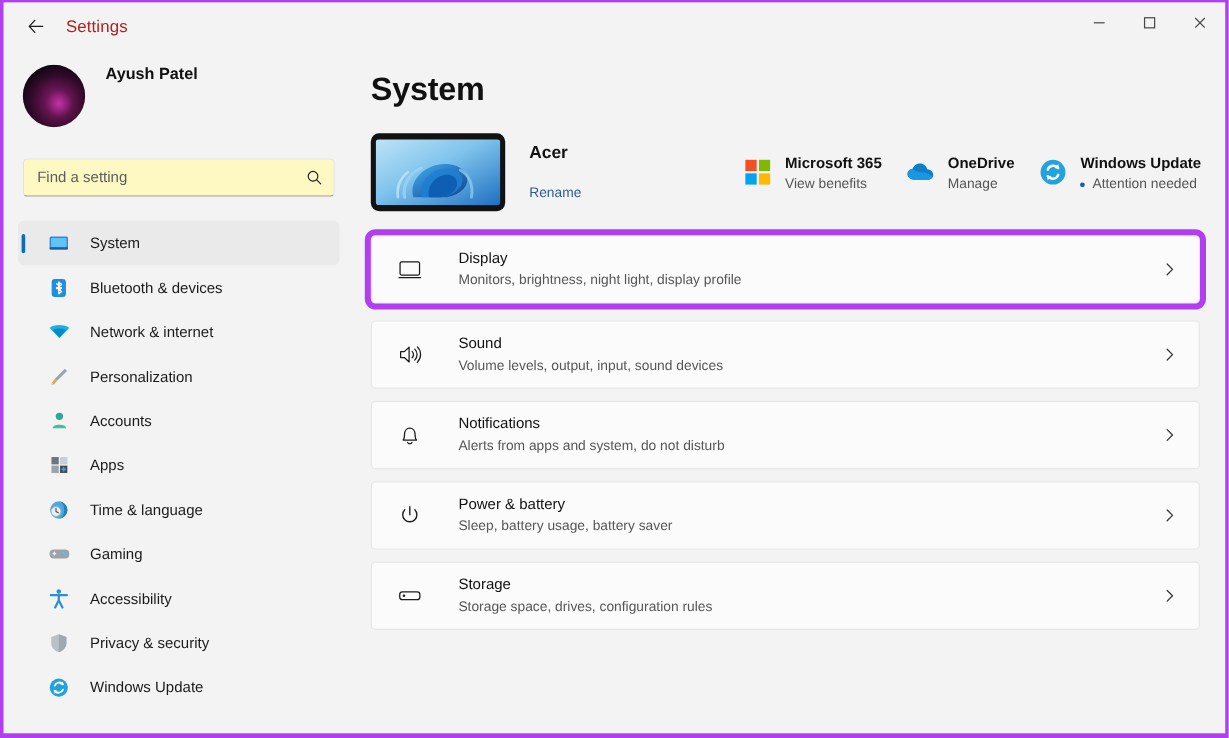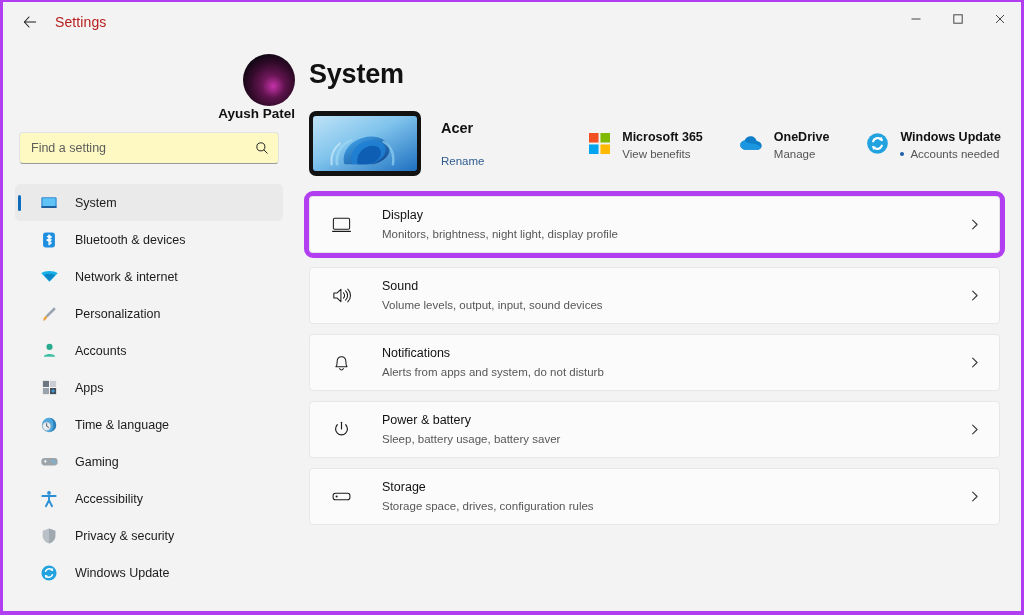--- a/index.html
+++ b/index.html
@@ -63,24 +63,23 @@
   #sidebar {
     position: absolute;
     top: 40px; left: 0;
     width: 292px;
     bottom: 0;
     background: #f3f3f3;
     padding-top: 6px;
   }
   #profile {
     display: flex;
-    align-items: flex-end;
+    align-items: flex-start;
     padding: 6px 0 0 16px;
     height: 62px;
-    flex-direction: column;
   }
   #avatar {
     width: 52px; height: 52px;
     border-radius: 50%;
     background:
       radial-gradient(circle at 58% 62%, rgba(206,52,178,.95) 0%, rgba(150,28,120,.55) 26%, rgba(58,10,48,.7) 52%, rgba(12,6,16,1) 78%),
       radial-gradient(circle at 40% 40%, #3a1030 0%, #120810 70%),
       #0d060c;
     flex: none;
   }
@@ -203,21 +202,21 @@
     font-size: 11.5px;
     color: #2f5d8f;
     cursor: pointer;
   }
 
   #services {
     margin-left: auto;
     display: flex;
     align-items: center;
     padding-right: 20px;
-    gap: 36px;
+    gap: 20px;
   }
   .service {
     display: flex;
     align-items: center;
     cursor: pointer;
   }
   .svc-ico {
     width: 24px; height: 24px;
     flex: none;
     display: flex; align-items: center; justify-content: center;
@@ -547,21 +546,21 @@
               <path d="M6.2 8.1 A4.4 4.4 0 0 1 13.8 7.0" fill="none" stroke="#ffffff" stroke-width="1.8" stroke-linecap="round"></path>
               <path d="M13.8 11.9 A4.4 4.4 0 0 1 6.2 13.0" fill="none" stroke="#ffffff" stroke-width="1.8" stroke-linecap="round"></path>
               <path d="M13.9 4.1 L14.3 7.6 L11.0 7.0 Z" fill="#ffffff"></path>
               <path d="M6.1 15.9 L5.7 12.4 L9.0 13.0 Z" fill="#ffffff"></path>
             </svg>
           </span>
           <span class="svc-text">
             <span class="svc-title">Windows Update</span>
             <span class="svc-sub">
               <span class="svc-dot"></span>
-              <span>Accounts needed</span>
+              <span>Attention needed</span>
             </span>
           </span>
         </div>
 
       </div>
     </div>
 
     <div id="settings-list">
 
       <div class="srow highlighted">

